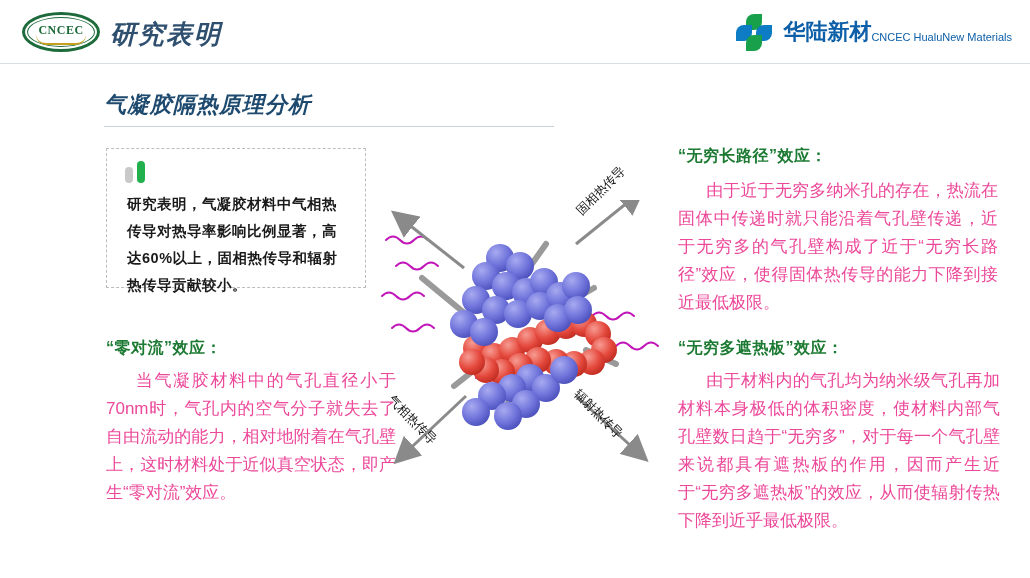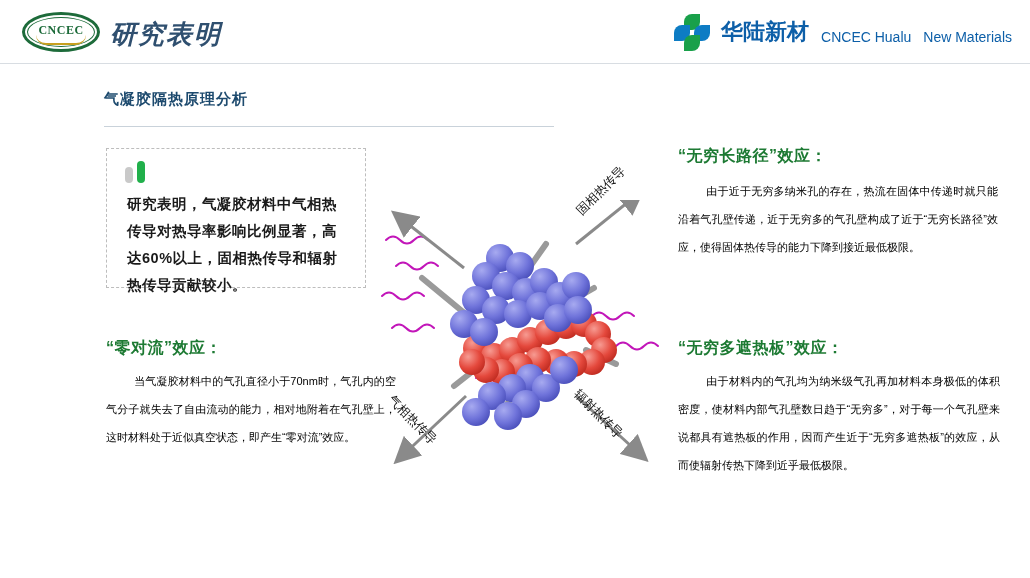--- a/index.html
+++ b/index.html
@@ -123,40 +123,40 @@
   .logo-right .mark .l2 { left: 1px; top: 13px; background: #0d7cc4; }
   .logo-right .mark .l3 { left: 21px; top: 13px; background: #0d7cc4; }
   .logo-right .mark .l4 { left: 11px; top: 23px; background: #19a04a; }
   .logo-right .cn-name {
     font-size: 22px;
     font-weight: bold;
     color: #0d5fa8;
     line-height: 22px;
   }
   .logo-right .en-name {
-    font-size: 14px;
+    font-size: 11px;
     color: #0d5fa8;
     line-height: 12px;
-    margin-left: 12px;
   }
   .logo-right .txtcol {
     display: flex;
     justify-content: center;
     align-items: flex-end;
   }
 
   
   .section-title {
     position: absolute;
     left: 104px;
     top: 90px;
-    font-size: 15px;
+    font-size: 22px;
     font-weight: bold;
     color: #1d4a6e;
     letter-spacing: 1px;
+    font-style: italic;
   }
   .section-underline {
     position: absolute;
     left: 104px;
     top: 126px;
     width: 450px;
     height: 1px;
     background: #c9d2da;
   }
 
@@ -204,23 +204,23 @@
   }
 
   
   .eff-title {
     font-size: 16px;
     font-weight: bold;
     color: #1d7a33;
     letter-spacing: 0.5px;
   }
   .eff-body {
-    font-size: 11px;
+    font-size: 17px;
     line-height: 28px;
-    color: #000000;
+    color: #ec4899;
     text-align: justify;
   }
   .eff-body .indent {
     display: inline-block;
     width: 28px;
   }
 
   .eff-zero {
     position: absolute;
     left: 106px;

